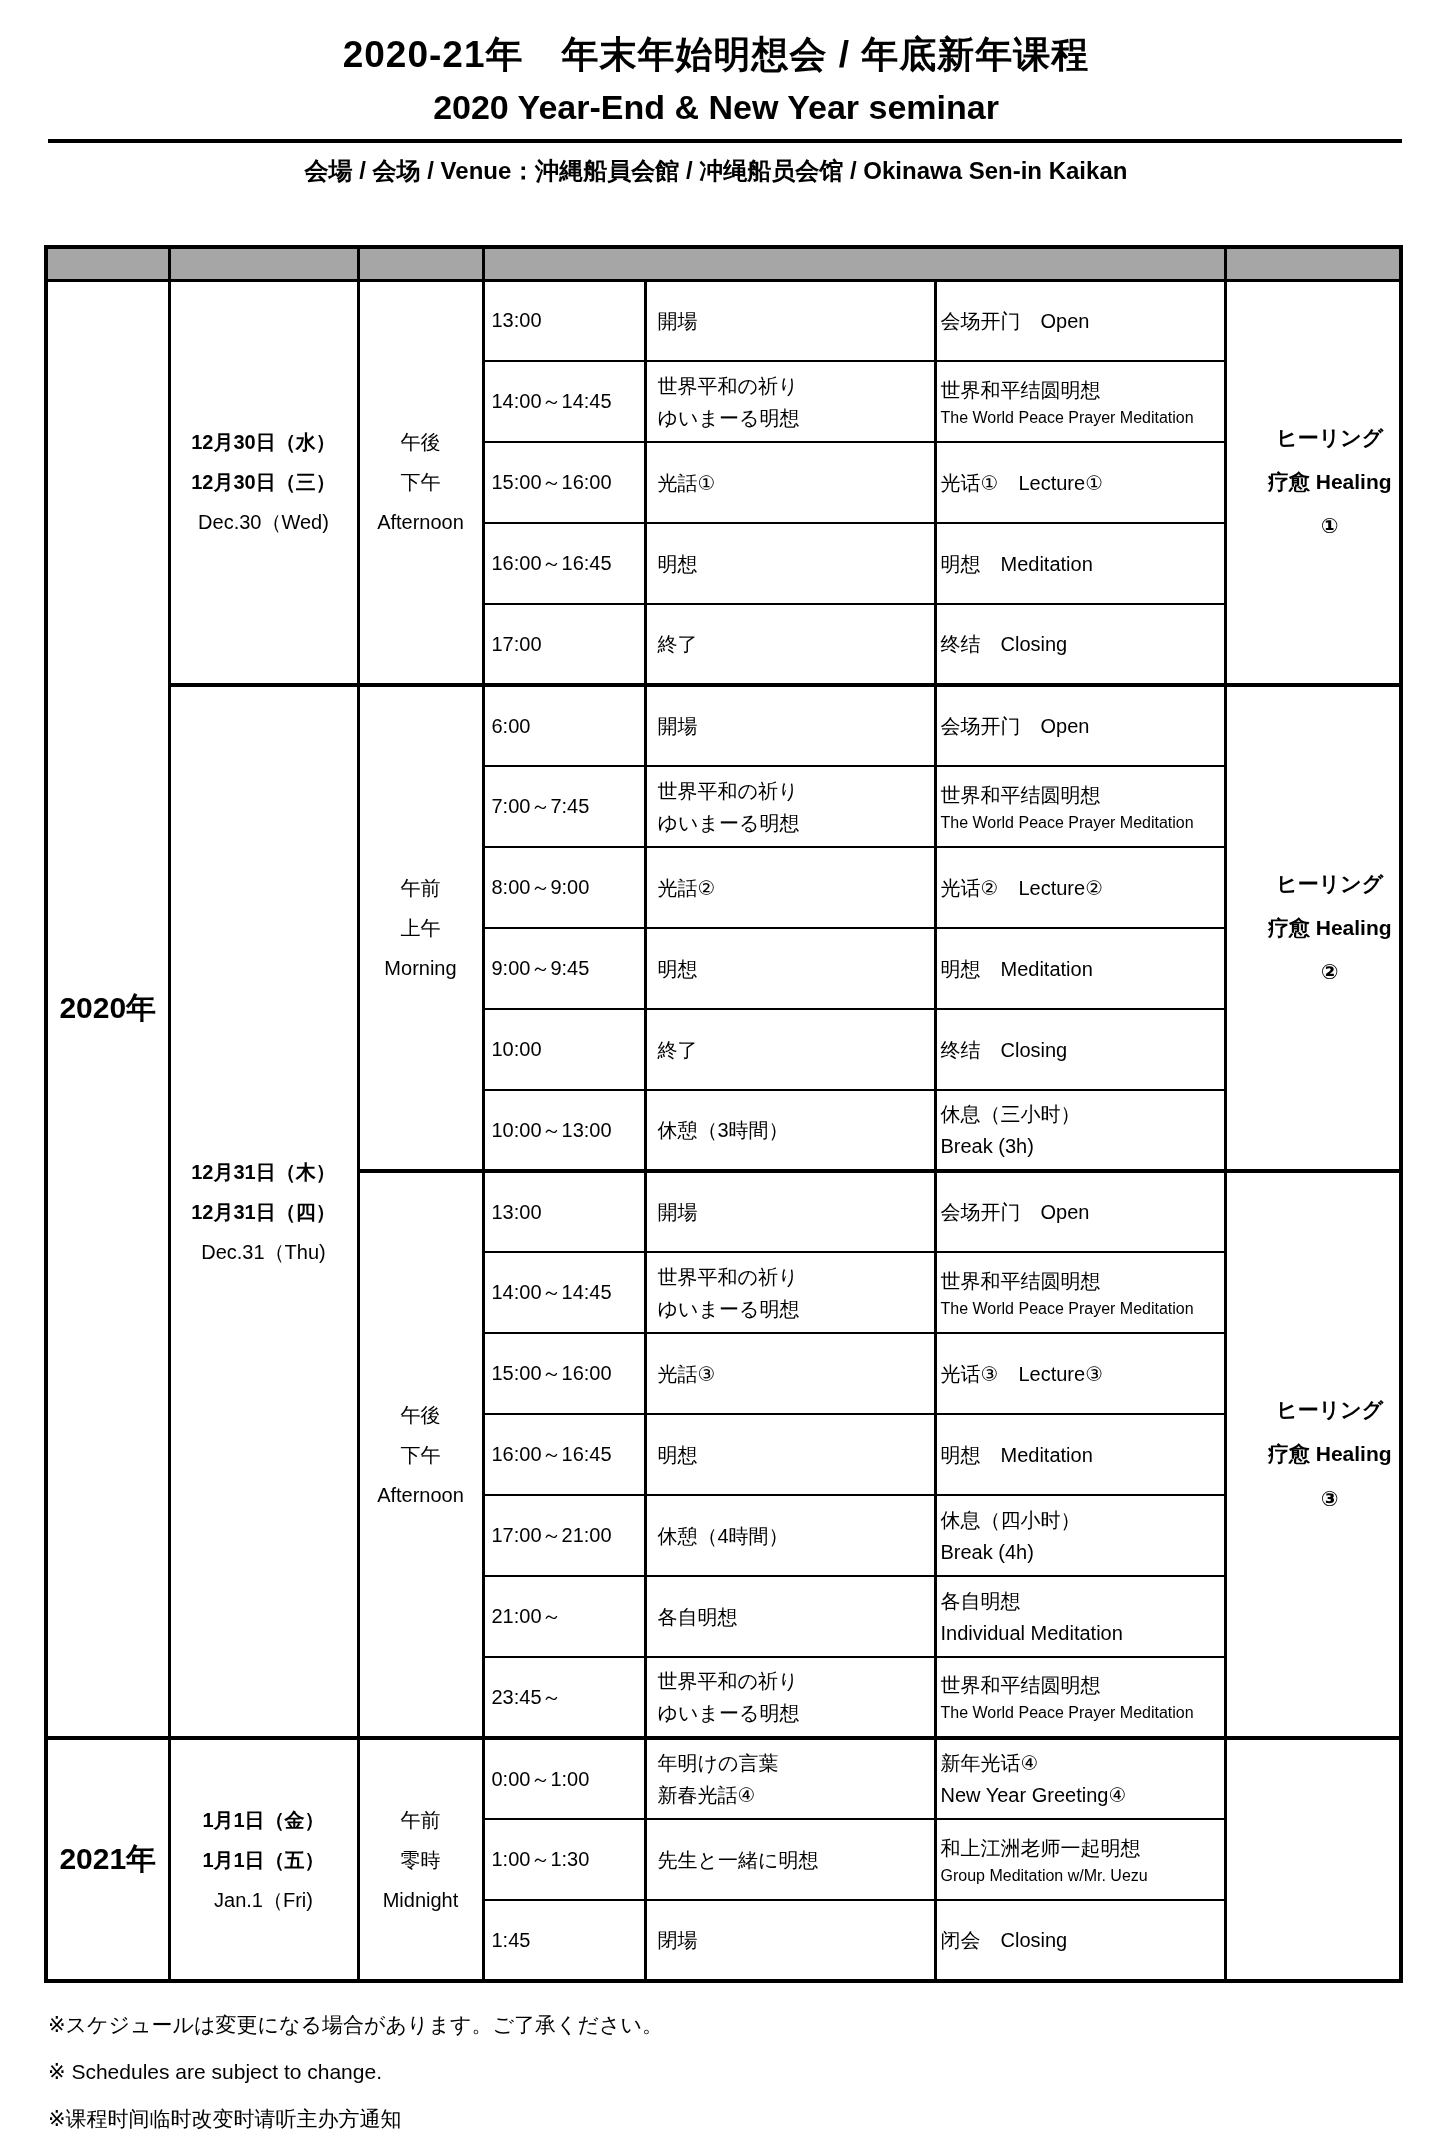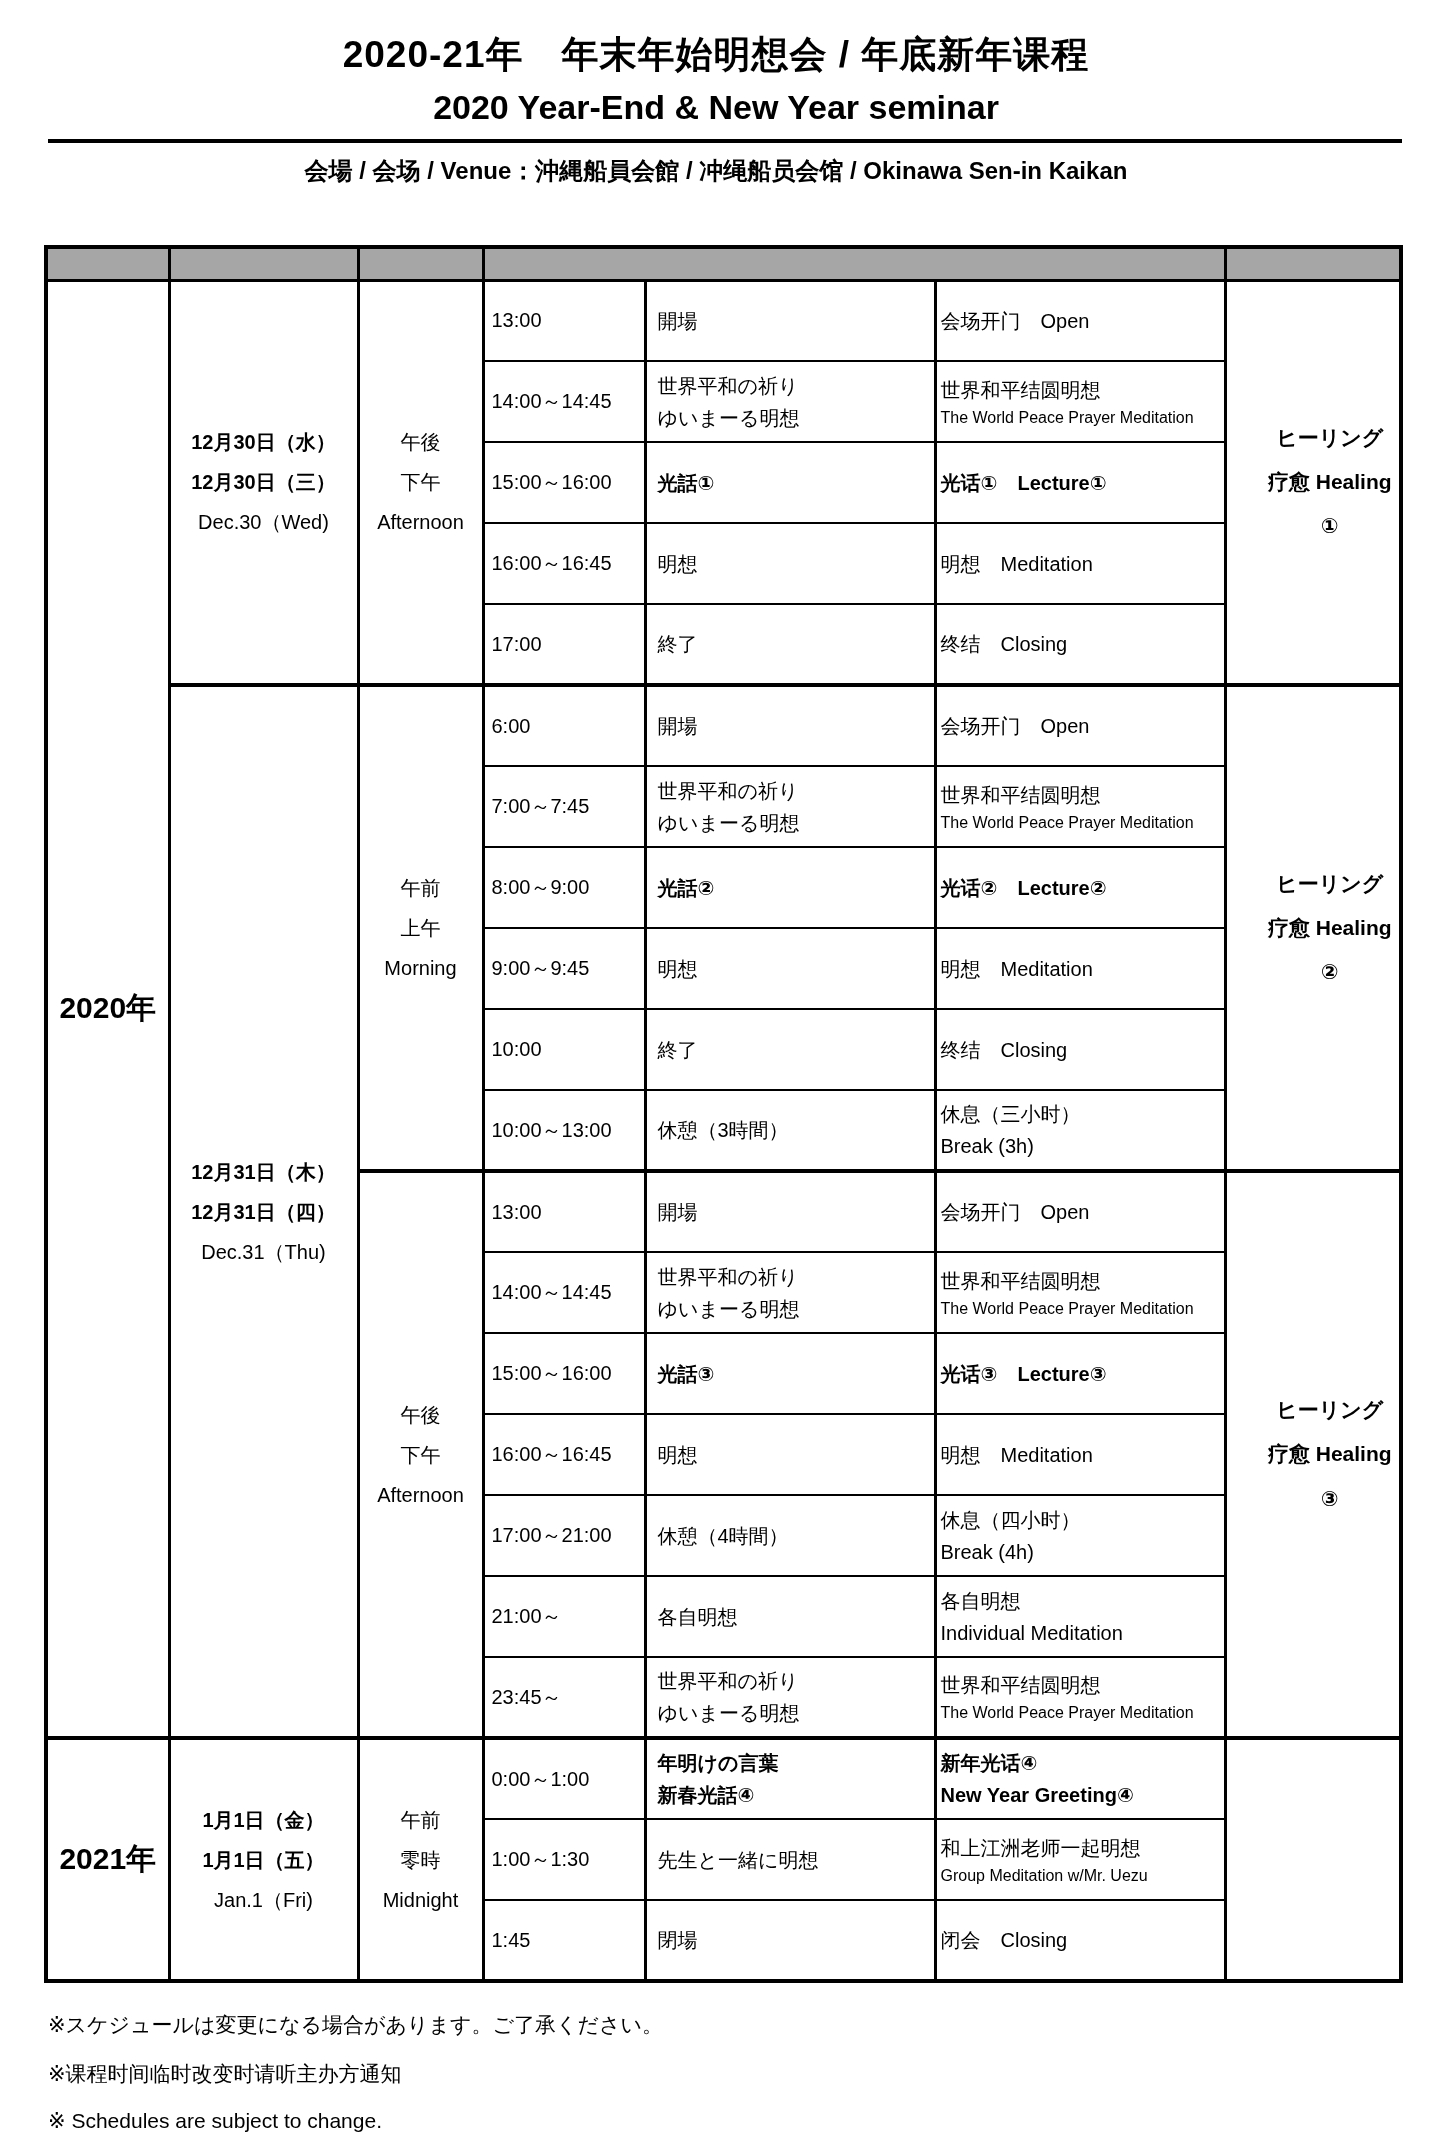--- a/index.html
+++ b/index.html
@@ -64,21 +64,21 @@
     white-space: pre-line; line-height: 1.6;
   }
   td.cell-cn { text-align: left; padding-left: 4px; }
   .cn-main { font-size: 20px; white-space: pre-line; line-height: 1.6; }
   .cn-sub  { font-size: 16px; line-height: 1.5; }
   td.cell-healing {
     text-align: center; font-size: 21px; font-weight: bold;
     white-space: pre-line; line-height: 2.1; padding-left: 34px;
   }
   tr.bold-row td.cell-jp,
-  tr.bold-row .cn-main { font-weight: bold; }
+  tr.bold-row .cn-main { font-weight: normal; }
 
   .sec-top { border-top-width: 4px !important; }
 
   .notes { margin: 28px 0 0 48px; }
   .note { font-size: 21px; margin-bottom: 21px; }
 </style>
 </head>
 <body>
 
 <div class="titles">
@@ -326,15 +326,15 @@
       <td class="cell-cn">
         <div class="cn-main">闭会　Closing</div>
         <div class="cn-sub"></div>
       </td>
     </tr>
   </tbody>
 </table>
 
 <div class="notes">
   <div class="note">※スケジュールは変更になる場合があります。ご了承ください。</div>
+  <div class="note">※ Schedules are subject to change.</div>
   <div class="note">※课程时间临时改变时请听主办方通知</div>
-  <div class="note">※ Schedules are subject to change.</div>
 </div>
 
 </body></html>

